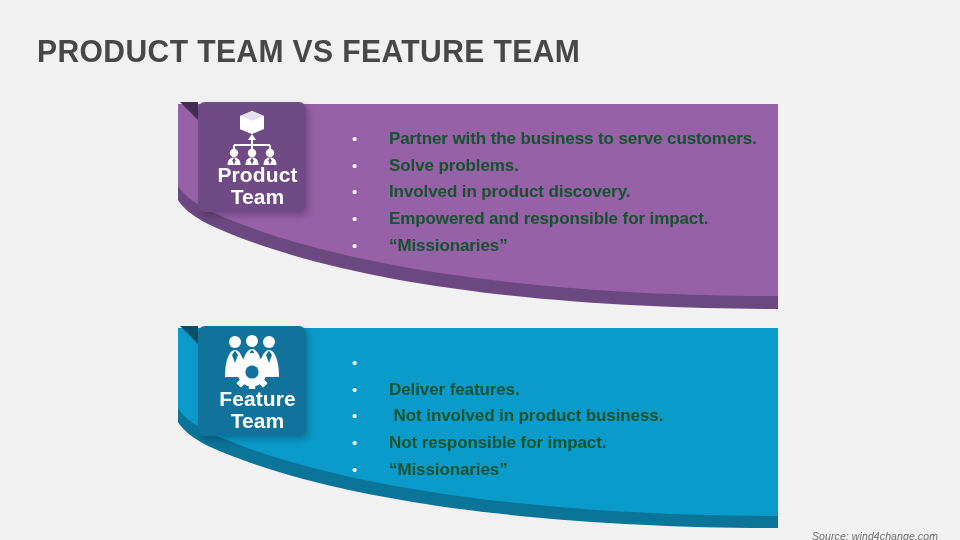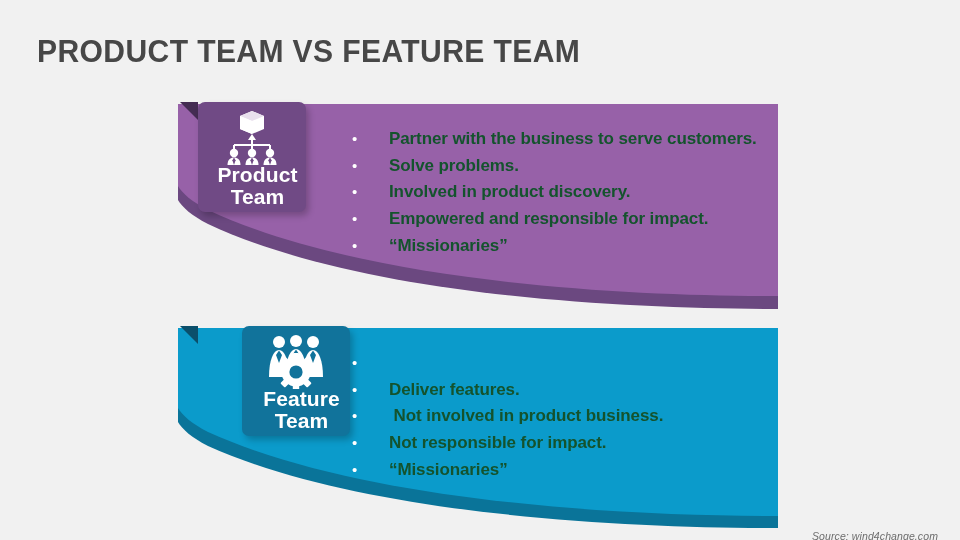--- a/index.html
+++ b/index.html
@@ -92,21 +92,20 @@
   }
   #card-product {
     left: 198px;
     top: 86px;
     background: #704a85;
   }
   #card-feature {
     left: 198px;
     top: 310px;
     background: #11739b;
-    margin-left: 44px;
   }
   
   .fold {
     position: absolute;
     width: 0;
     height: 0;
   }
   #fold-product {
     left: 180px;
     top: 86px;

